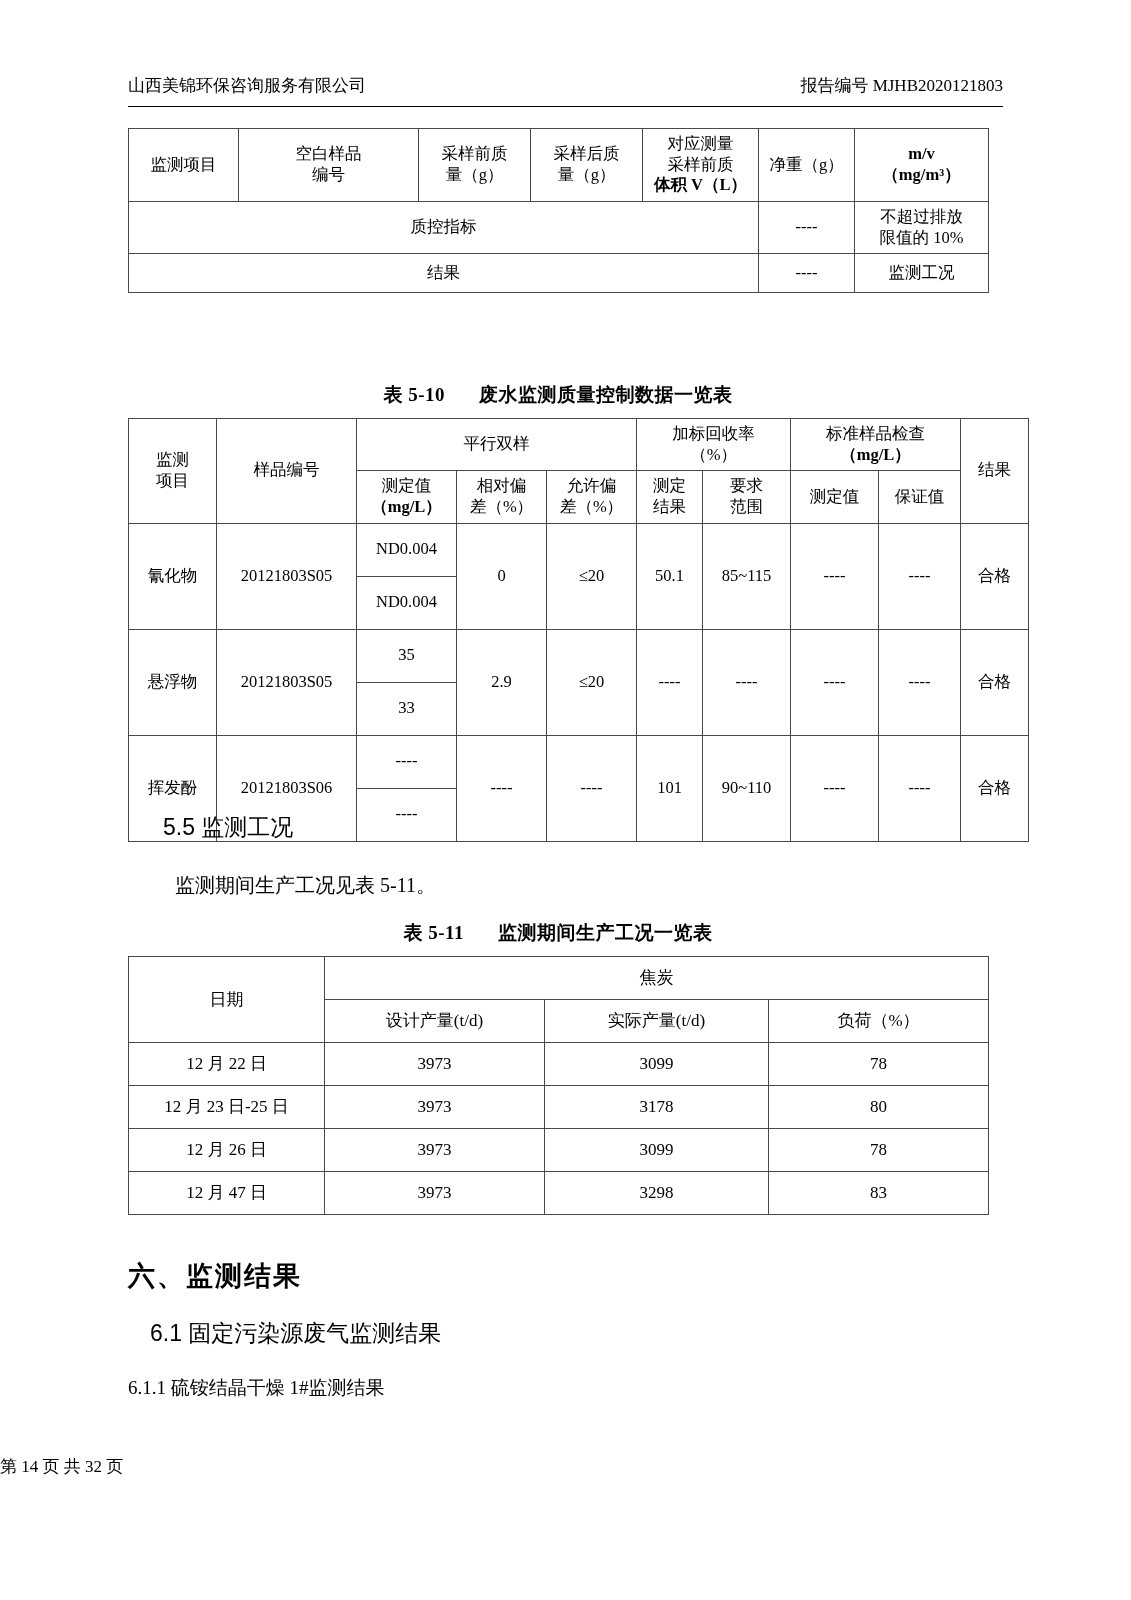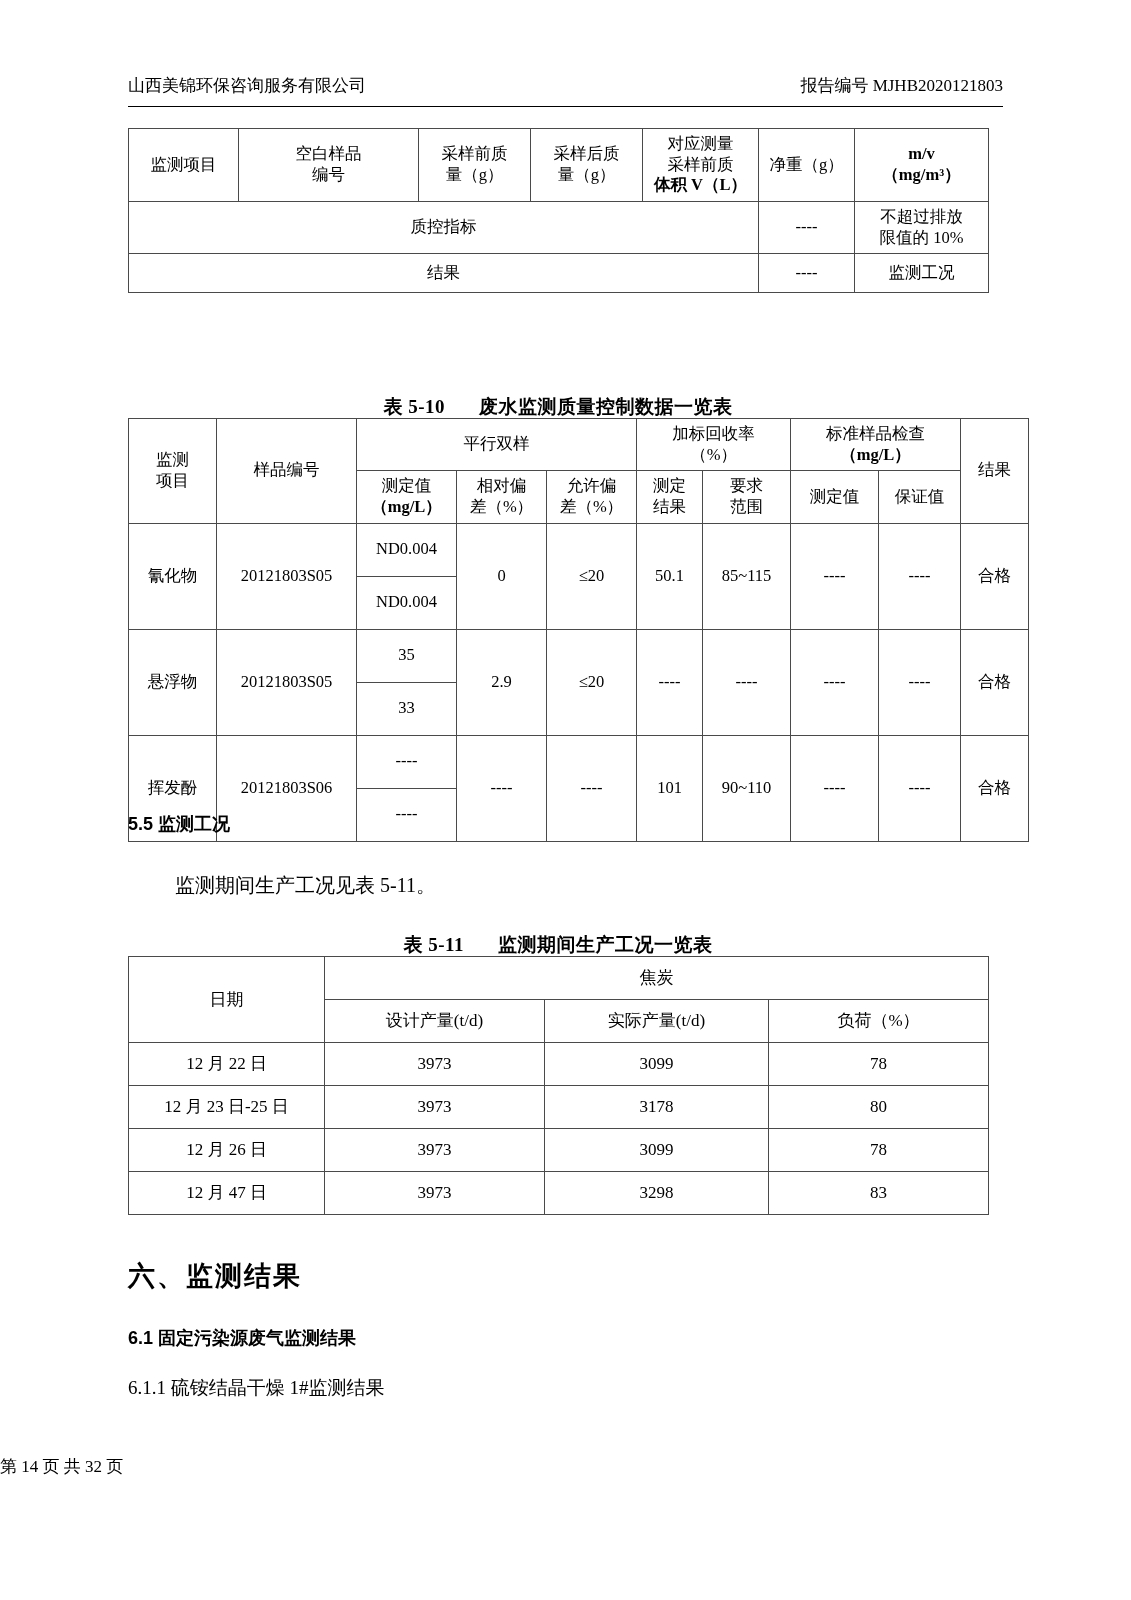--- a/index.html
+++ b/index.html
@@ -64,49 +64,49 @@
   #tbl-blank { position: absolute; left: 128px; top: 128px; }
   #tbl-blank td { height: 28px; }
   #tbl-blank .hdr td { height: 60px; }
 
   
   .table-caption {
     text-align: center;
     font-size: 19px;
     font-weight: bold;
     letter-spacing: 0.5px;
-    margin-top: 12px;
   }
   .caption-gap { display: inline-block; width: 34px; }
 
   
   #cap-510 { position: absolute; left: 128px; top: 382px; width: 860px; }
   #tbl-510 { position: absolute; left: 128px; top: 418px; }
   #tbl-510 td { height: 26px; }
 
   
   .h2 {
-    font-size: 18px;
-    font-weight: bold;
+    font-size: 23px;
+    font-weight: normal;
     font-family: "Liberation Sans", sans-serif;
+    padding-left: 35px;
   }
   .h1 {
     font-size: 27px;
     font-weight: bold;
     font-family: "Liberation Sans", sans-serif;
     letter-spacing: 2px;
   }
   #sec-55 { position: absolute; left: 128px; top: 812px; }
   #para-55 { position: absolute; left: 175px; top: 872px; font-size: 20px; }
   #cap-511 { position: absolute; left: 128px; top: 920px; width: 860px; }
   #tbl-511 { position: absolute; left: 128px; top: 956px; }
   #tbl-511 td { height: 32px; font-size: 17px; }
 
   #sec-6 { position: absolute; left: 128px; top: 1258px; }
-  #sec-61 { position: absolute; left: 128px; top: 1318px; margin-top: 8px; }
+  #sec-61 { position: absolute; left: 115px; top: 1318px; }
   #sec-611 { position: absolute; left: 128px; top: 1375px; font-size: 19px; }
 
   .footer {
     position: absolute;
     left: 0; right: 0;
     top: 1455px;
     text-align: left;
     font-size: 17px;
   }
 </style>

